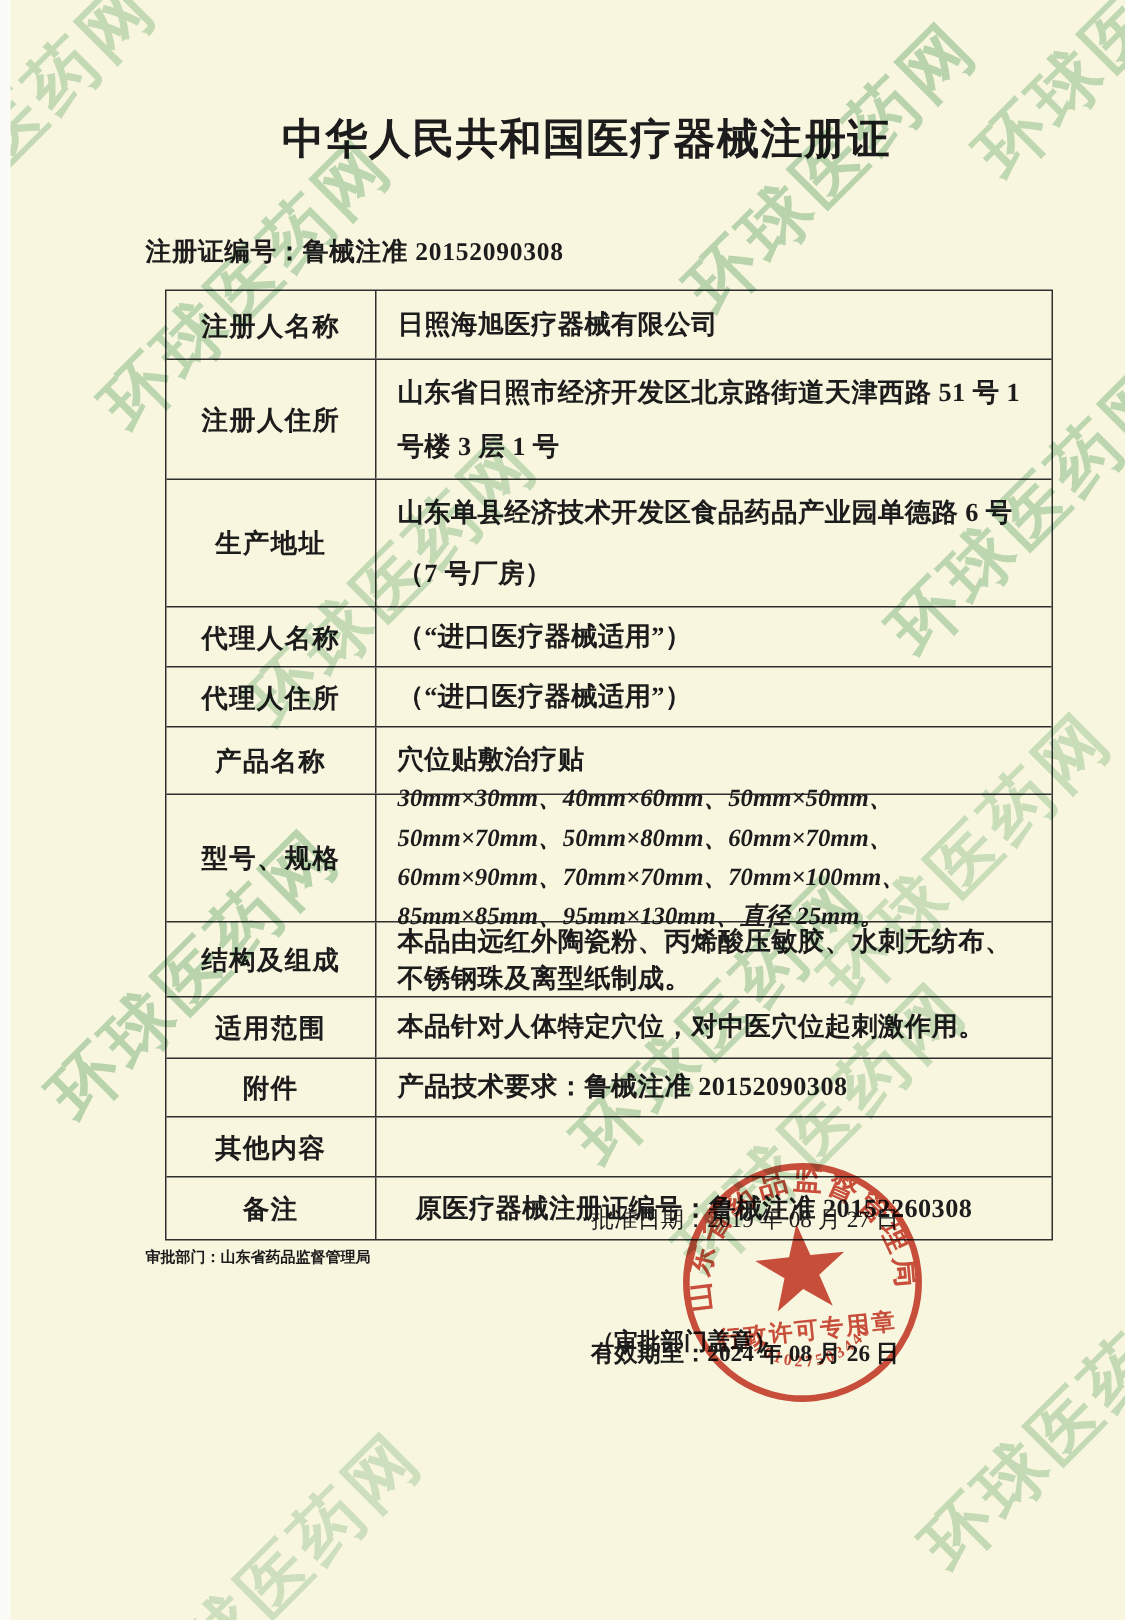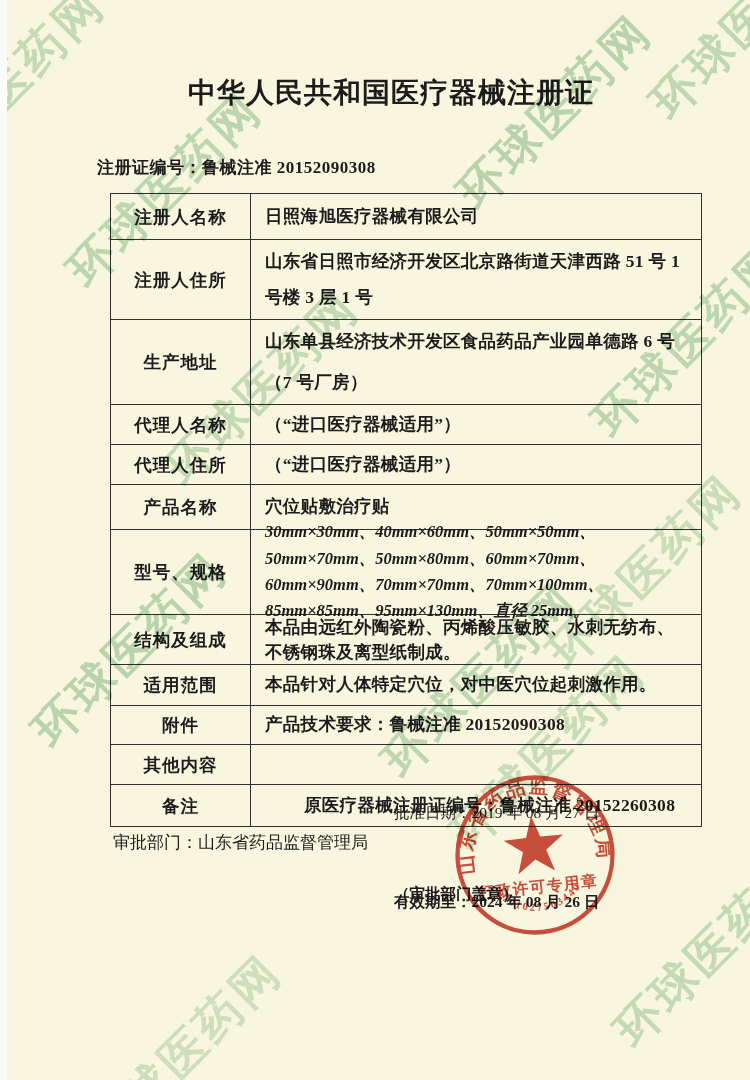--- a/index.html
+++ b/index.html
@@ -10,40 +10,40 @@
   }
   .left-edge{position:absolute;left:0;top:0;width:7px;height:100%;background:#fbfbf7;z-index:6;}
 
   .title{position:absolute;left:95px;top:74px;width:592px;margin:0;text-align:center;
     font-size:28px;font-weight:700;letter-spacing:1px;z-index:2;}
   .cert-no{position:absolute;left:97px;top:156px;font-size:17px;font-weight:600;letter-spacing:.5px;z-index:2;}
 
   .cert-table{position:absolute;left:110px;top:193px;width:592px;
     border:1.8px solid #2f2f2f;z-index:2;box-sizing:border-box;}
   .row{display:flex;border-bottom:1.6px solid #2f2f2f;box-sizing:border-box;}
-  .row:last-child{border-bottom:none;gap:27px;}
+  .row:last-child{border-bottom:none;}
   .cell{box-sizing:border-box;}
   .cell.label{width:140px;border-right:1.6px solid #2f2f2f;display:flex;align-items:center;
     justify-content:center;font-size:17.5px;font-weight:600;letter-spacing:1px;text-align:center;}
   .cell.value{flex:1;display:flex;align-items:center;padding:2px 14px;font-size:17.5px;
     font-weight:600;line-height:1.55;letter-spacing:.3px;}
   .row:nth-child(1){height:46px;}
   .row:nth-child(2){height:80px;}  .row:nth-child(2) .value{line-height:2.05;}
   .row:nth-child(3){height:85px;}  .row:nth-child(3) .value{line-height:2.35;}
   .row:nth-child(4){height:40px;}
   .row:nth-child(5){height:40px;}
   .row:nth-child(6){height:45px;}
   .row:nth-child(7){height:85px;}  .row:nth-child(7) .value{font-size:16.5px;line-height:1.6;letter-spacing:0;font-style:italic;}
   .row:nth-child(8){height:50px;}  .row:nth-child(8) .value{line-height:1.42;}
   .row:nth-child(9){height:41px;}
   .row:nth-child(10){height:39px;}
   .row:nth-child(11){height:40px;}
   .row:nth-child(12){height:41px;} .row:nth-child(12) .value{padding-left:26px;}
 
-  .dept{position:absolute;left:97px;top:831px;font-size:17px;font-weight:400;z-index:2;margin-left:16px;}
+  .dept{position:absolute;left:97px;top:831px;font-size:10px;font-weight:700;z-index:2;}
   .approval-date{position:absolute;left:394px;top:803px;font-size:15.5px;font-weight:400;z-index:2;}
   .valid-until{position:absolute;left:394px;top:856px;font-size:15.5px;font-weight:600;z-index:2;margin-top:36px;}
   .seal-note{position:absolute;left:394px;top:884px;font-size:15.5px;font-weight:600;z-index:2;}
 
   .wm{position:absolute;width:250px;text-align:center;
     font-family:"Liberation Sans","DejaVu Sans",sans-serif;font-weight:700;
     font-size:46px;letter-spacing:4px;color:#4a9e5c;transform:rotate(-45deg);
     z-index:3;mix-blend-mode:multiply;pointer-events:none;white-space:nowrap;}
   .wm1{left:40px;top:159px;opacity:.34;}
   .wm2{left:430px;top:81px;opacity:.36;}

